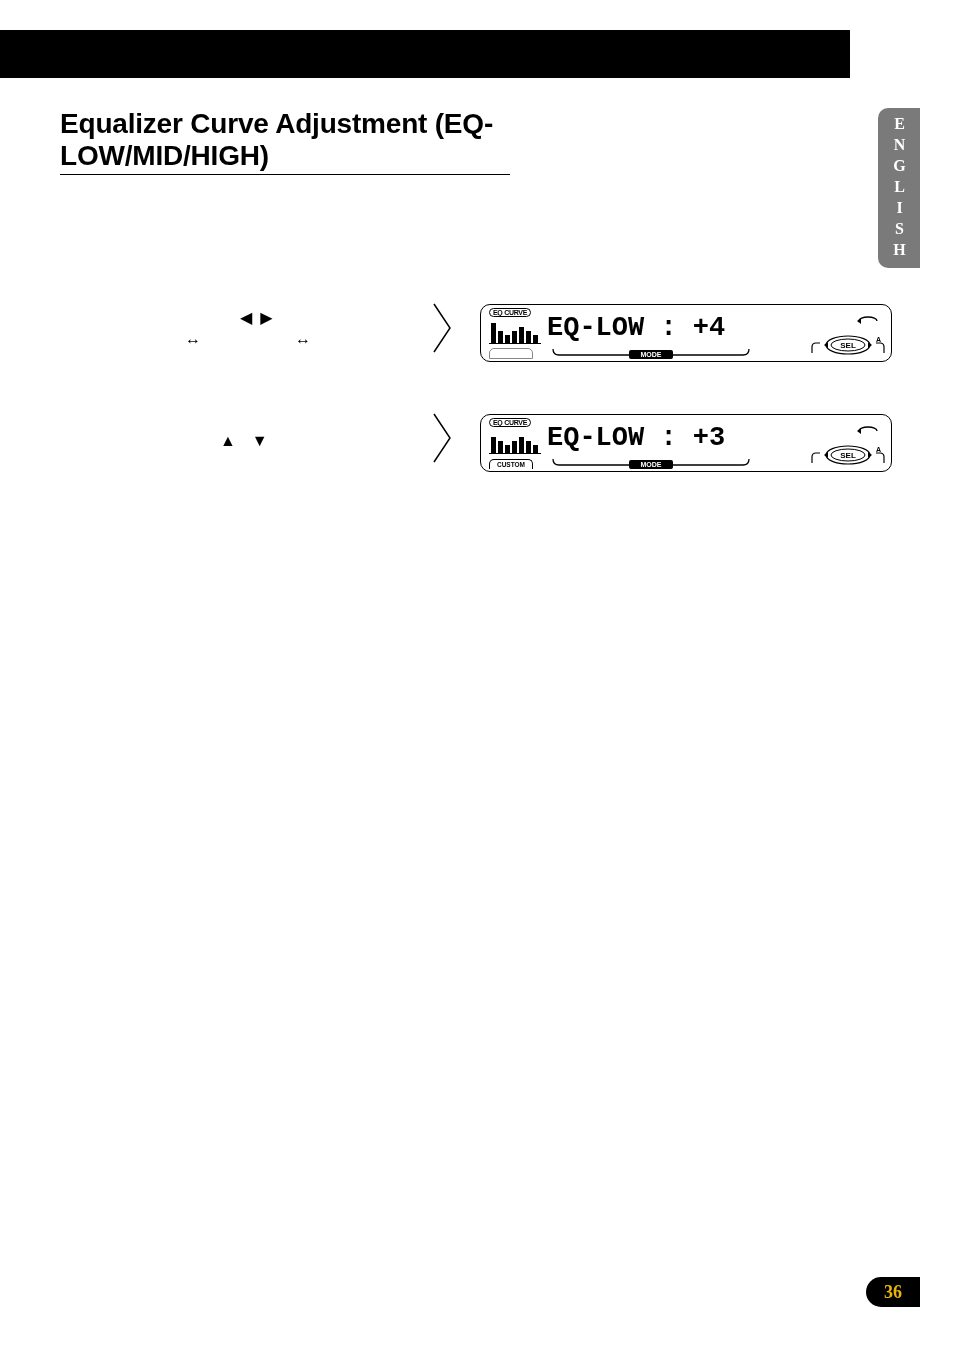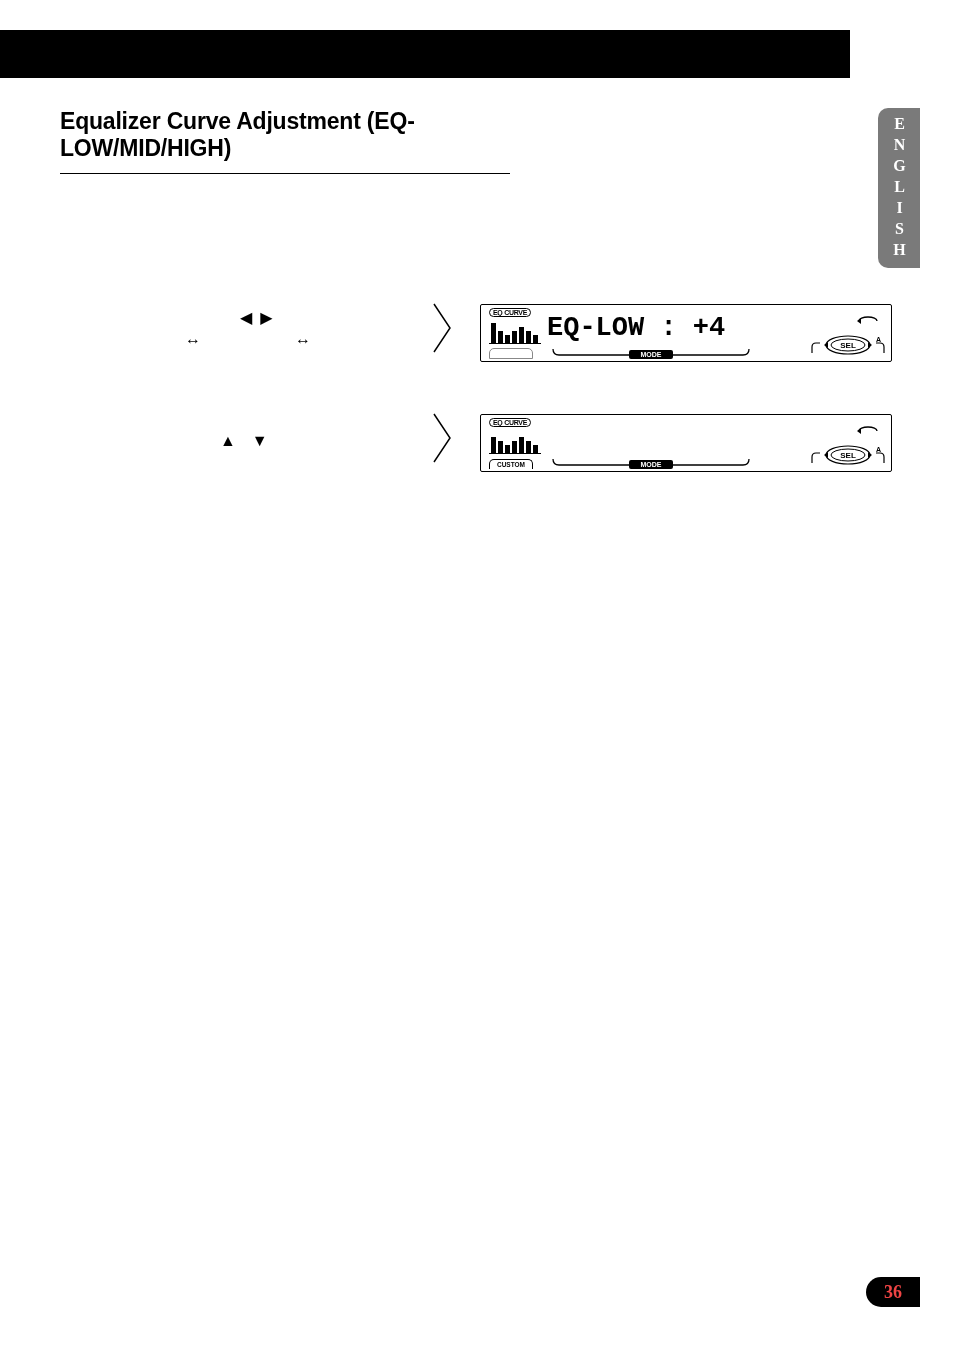--- a/index.html
+++ b/index.html
@@ -19,23 +19,23 @@
     width: 850px;
     height: 48px;
     background: #000;
   }
   .heading {
     position: absolute;
     top: 108px;
     left: 60px;
     font-family: "Helvetica Neue", Helvetica, Arial, sans-serif;
     font-weight: 600;
-    font-size: 23px;
+    font-size: 28px;
     letter-spacing: -0.2px;
-    padding-bottom: 11px;
+    padding-bottom: 2px;
     border-bottom: 1.5px solid #000;
     width: 450px;
   }
   .lang-tab {
     position: absolute;
     top: 108px;
     right: 34px;
     width: 42px;
     height: 160px;
     background: #7a7a7a;
@@ -54,21 +54,21 @@
     font-size: 16px;
     letter-spacing: 4px;
   }
   .page-num {
     position: absolute;
     bottom: 48px;
     right: 34px;
     width: 54px;
     height: 30px;
     background: #000;
-    color: #ef4444;
+    color: #eab308;
     font-family: "Times New Roman", serif;
     font-weight: 700;
     font-size: 18px;
     display: flex;
     align-items: center;
     justify-content: center;
     border-top-left-radius: 15px;
     border-bottom-left-radius: 15px;
   }
   .row1 { position: absolute; top: 300px; left: 60px; width: 800px; height: 70px; }
@@ -105,21 +105,21 @@
     top: 0px;
   }
   .big-chevron svg { display: block; }
   .lcd {
     position: absolute;
     left: 420px;
     top: 4px;
     width: 410px;
     height: 56px;
     border: 1.6px solid #000;
-    border-radius: 2px;
+    border-radius: 10px;
     background: #fff;
     overflow: hidden;
   }
   
   .lcd .eqcurve-tab {
     position: absolute;
     top: 3px;
     left: 8px;
     font-size: 7px;
     font-family: Arial, sans-serif;
@@ -358,20 +358,21 @@
       <div class="bar" style="left:35px;">
           <div class="seg"></div>
           <div class="seg"></div>
           <div class="seg"></div>
         </div>
       <div class="bar" style="left:42px;">
           <div class="seg"></div>
           <div class="seg"></div>
         </div>
     </div>
+    <div class="seg-text">EQ-LOW : +3</div>
     <div class="mode-bar">
       <svg width="200" height="12" viewBox="0 0 200 12">
         <path d="M2 2 Q2 8 8 8 L78 8" fill="none" stroke="#000" stroke-width="1.3"></path>
         <rect x="78" y="3" width="44" height="9" rx="2" fill="#000"></rect>
         <text x="100" y="10" text-anchor="middle" fill="#fff" font-family="Arial" font-size="7" font-weight="700">MODE</text>
         <path d="M122 8 L192 8 Q198 8 198 2" fill="none" stroke="#000" stroke-width="1.3"></path>
       </svg>
     </div>
     <div class="right-cluster">
       <div class="repeat-icon">

